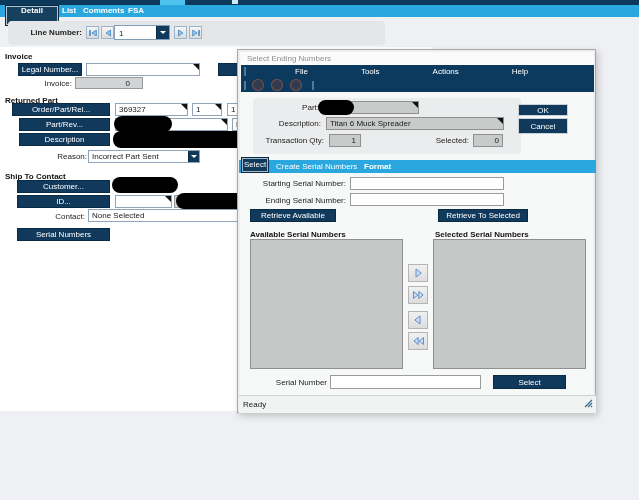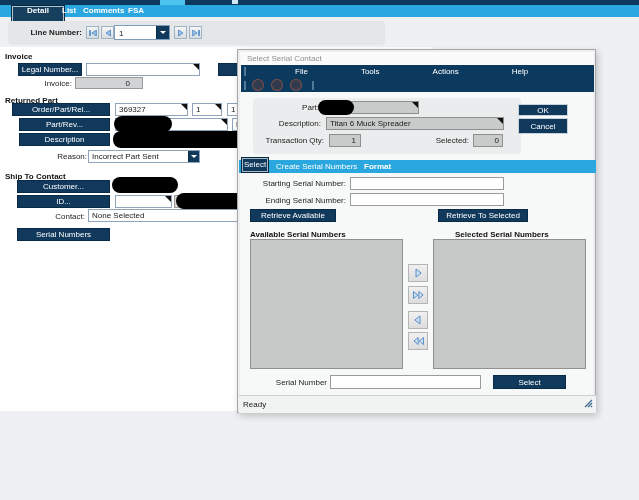--- a/index.html
+++ b/index.html
@@ -61,21 +61,21 @@
 </head>
 <body>
 
 <div id="screen">
 
   <div class="abs topstrip"></div>
   <div class="abs" style="left:160px;top:0;width:25px;height:5px;background:#4fc3f0;"></div>
   <div class="abs" style="left:232px;top:0;width:6px;height:4px;background:#cfe8f6;"></div>
 
   <div class="abs tabbar"></div>
-  <div class="abs toptab toptab-active" style="left:11px;top:5px;width:54px;height:21px;">Detail</div>
+  <div class="abs toptab toptab-active" style="left:5px;top:5px;width:54px;height:21px;">Detail</div>
   <div class="abs toptab" style="left:62px;top:5px;">List</div>
   <div class="abs toptab" style="left:83px;top:5px;">Comments</div>
   <div class="abs toptab" style="left:128px;top:5px;">FSA</div>
 
   <div class="abs linepanel">
     <div class="abs lbl" style="left:0;top:5px;width:74px;font-weight:bold;">Line Number:</div>
     <div class="abs navbtn" style="left:78px;top:5px;">
       <svg width="10" height="10" viewBox="0 0 12 12">
           <rect x="1.5" y="2.5" width="1.8" height="7" fill="#3a7fc4"></rect>
           <path d="M10 2.5 L4.6 6 L10 9.5 Z" fill="#9cc2e6" stroke="#3a7fc4" stroke-width="0.9"></path>
@@ -145,21 +145,21 @@
   <div class="abs fld fldgray" style="left:174px;top:195px;width:138px;height:13px;"></div>
   <div class="abs blob" style="left:176px;top:193px;width:86px;height:16px;"></div>
 
   <div class="abs lbl" style="left:35px;top:210px;width:50px;">Contact:</div>
   <div class="abs fld" style="left:88px;top:209px;width:224px;height:13px;">None Selected</div>
 
   <div class="abs bnavy" style="left:17px;top:228px;width:93px;height:13px;">Serial Numbers</div>
 
   <div class="abs dialog">
 
-    <div class="abs dlg-title">Select Serial Contact</div>
+    <div class="abs dlg-title">Select Ending Numbers</div>
 
     <div class="abs dlg-menubar">
       <span class="gripbar"></span>
       <span class="menuitem">File</span>
       <span class="menuitem">Tools</span>
       <span class="menuitem">Actions</span>
       <span class="menuitem">Help</span>
     </div>
 
     <div class="abs dlg-toolbar">
@@ -191,21 +191,21 @@
 
     <div class="abs lbl" style="left:8px;top:127px;width:100px;">Starting Serial Number:</div>
     <input class="abs inp" style="left: 112px; top: 127px; width: 154px; height: 13px;" value="">
     <div class="abs lbl" style="left:12px;top:144px;width:96px;">Ending Serial Number:</div>
     <input class="abs inp" style="left: 112px; top: 143px; width: 154px; height: 13px;" value="">
 
     <div class="abs bnavy" style="left:12px;top:159px;width:86px;height:13px;">Retrieve Available</div>
     <div class="abs bnavy" style="left:200px;top:159px;width:90px;height:13px;">Retrieve To Selected</div>
 
     <div class="abs grouphdr" style="left:12px;top:180px;">Available Serial Numbers</div>
-    <div class="abs grouphdr" style="left:197px;top:180px;margin-left:20px;">Selected Serial Numbers</div>
+    <div class="abs grouphdr" style="left:197px;top:180px;">Selected Serial Numbers</div>
 
     <div class="abs listbox" style="left:12px;top:189px;width:153px;height:130px;"></div>
     <div class="abs listbox" style="left:195px;top:189px;width:153px;height:130px;"></div>
 
     <div class="abs xferbtn" style="left:170px;top:214px;">
       <svg width="12" height="12" viewBox="0 0 12 12">
           <path d="M4 2 L9.2 6 L4 10 Z" fill="#cfe0f2" stroke="#4f86c6" stroke-width="0.9"></path>
         </svg>
     </div>
     <div class="abs xferbtn" style="left:170px;top:236px;">

